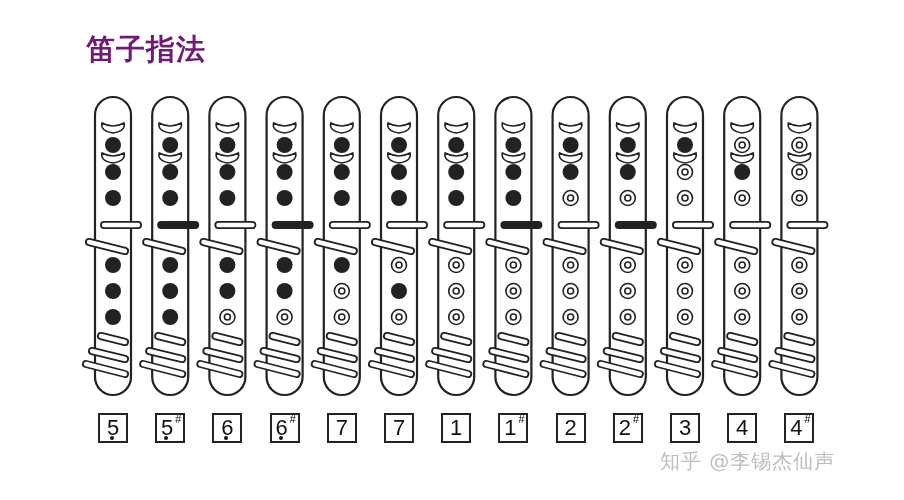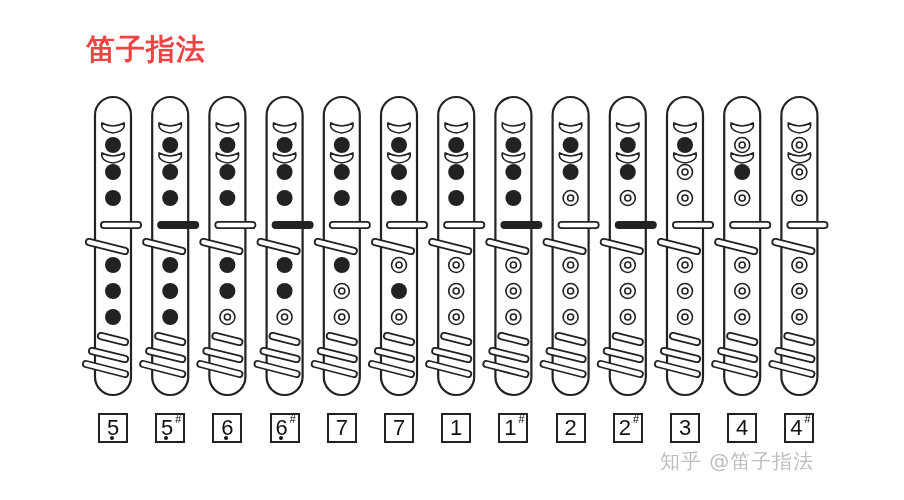--- a/index.html
+++ b/index.html
@@ -1,17 +1,17 @@
 <!DOCTYPE html>
 <html><head>
 <meta charset="utf-8">
 <style>
   html, body { margin: 0; padding: 0; background: #ffffff; }
   body { width: 904px; height: 500px; position: relative; overflow: hidden; font-family: "DejaVu Sans", sans-serif; }
-  .title { position: absolute; left: 86px; top: 30px; font-size: 29px; font-weight: bold; color: #ef4444; letter-spacing: 1px; font-family: "DejaVu Sans", sans-serif; }
+  .title { position: absolute; left: 86px; top: 30px; font-size: 29px; font-weight: bold; color: #701a75; letter-spacing: 1px; font-family: "DejaVu Sans", sans-serif; }
   svg.flutes { position: absolute; left: 0; top: 0; }
   .notebox { position: absolute; top: 413px; width: 30px; height: 30px; border: 2px solid #222; box-sizing: border-box; background: #fff; text-align: center; }
   .notebox .num { font-family: "Liberation Sans", sans-serif; font-size: 22px; line-height: 26px; color: #111; position: relative; }
   .notebox .sharp { position: absolute; top: -2px; right: 2px; font-size: 11px; font-family: "Liberation Sans", sans-serif; font-style: italic; }
   .notebox .dot { position: absolute; left: 50%; bottom: 1px; width: 4px; height: 4px; margin-left: -3px; background: #111; border-radius: 50%; }
   .watermark { position: absolute; left: 660px; top: 448px; font-size: 20px; color: #bdbdbd; font-family: "DejaVu Sans", sans-serif; letter-spacing: 1px; }
 </style>
 </head>
 <body>
 
@@ -334,13 +334,13 @@
     <div class="notebox" style="left: 384px;"><span class="num">7</span></div>
     <div class="notebox" style="left: 441.2px;"><span class="num">1</span></div>
     <div class="notebox" style="left: 498.4px;"><span class="num" style="left: -3px;">1</span><span class="sharp">#</span></div>
     <div class="notebox" style="left: 555.6px;"><span class="num">2</span></div>
     <div class="notebox" style="left: 612.8px;"><span class="num" style="left: -3px;">2</span><span class="sharp">#</span></div>
     <div class="notebox" style="left: 670px;"><span class="num">3</span></div>
     <div class="notebox" style="left: 727.2px;"><span class="num">4</span></div>
     <div class="notebox" style="left: 784.4px;"><span class="num" style="left: -3px;">4</span><span class="sharp">#</span></div>
   </div>
 
-<div class="watermark">知乎 @笛子指法</div>
+<div class="watermark">知乎 @李锡杰仙声</div>
 
 </body></html>

